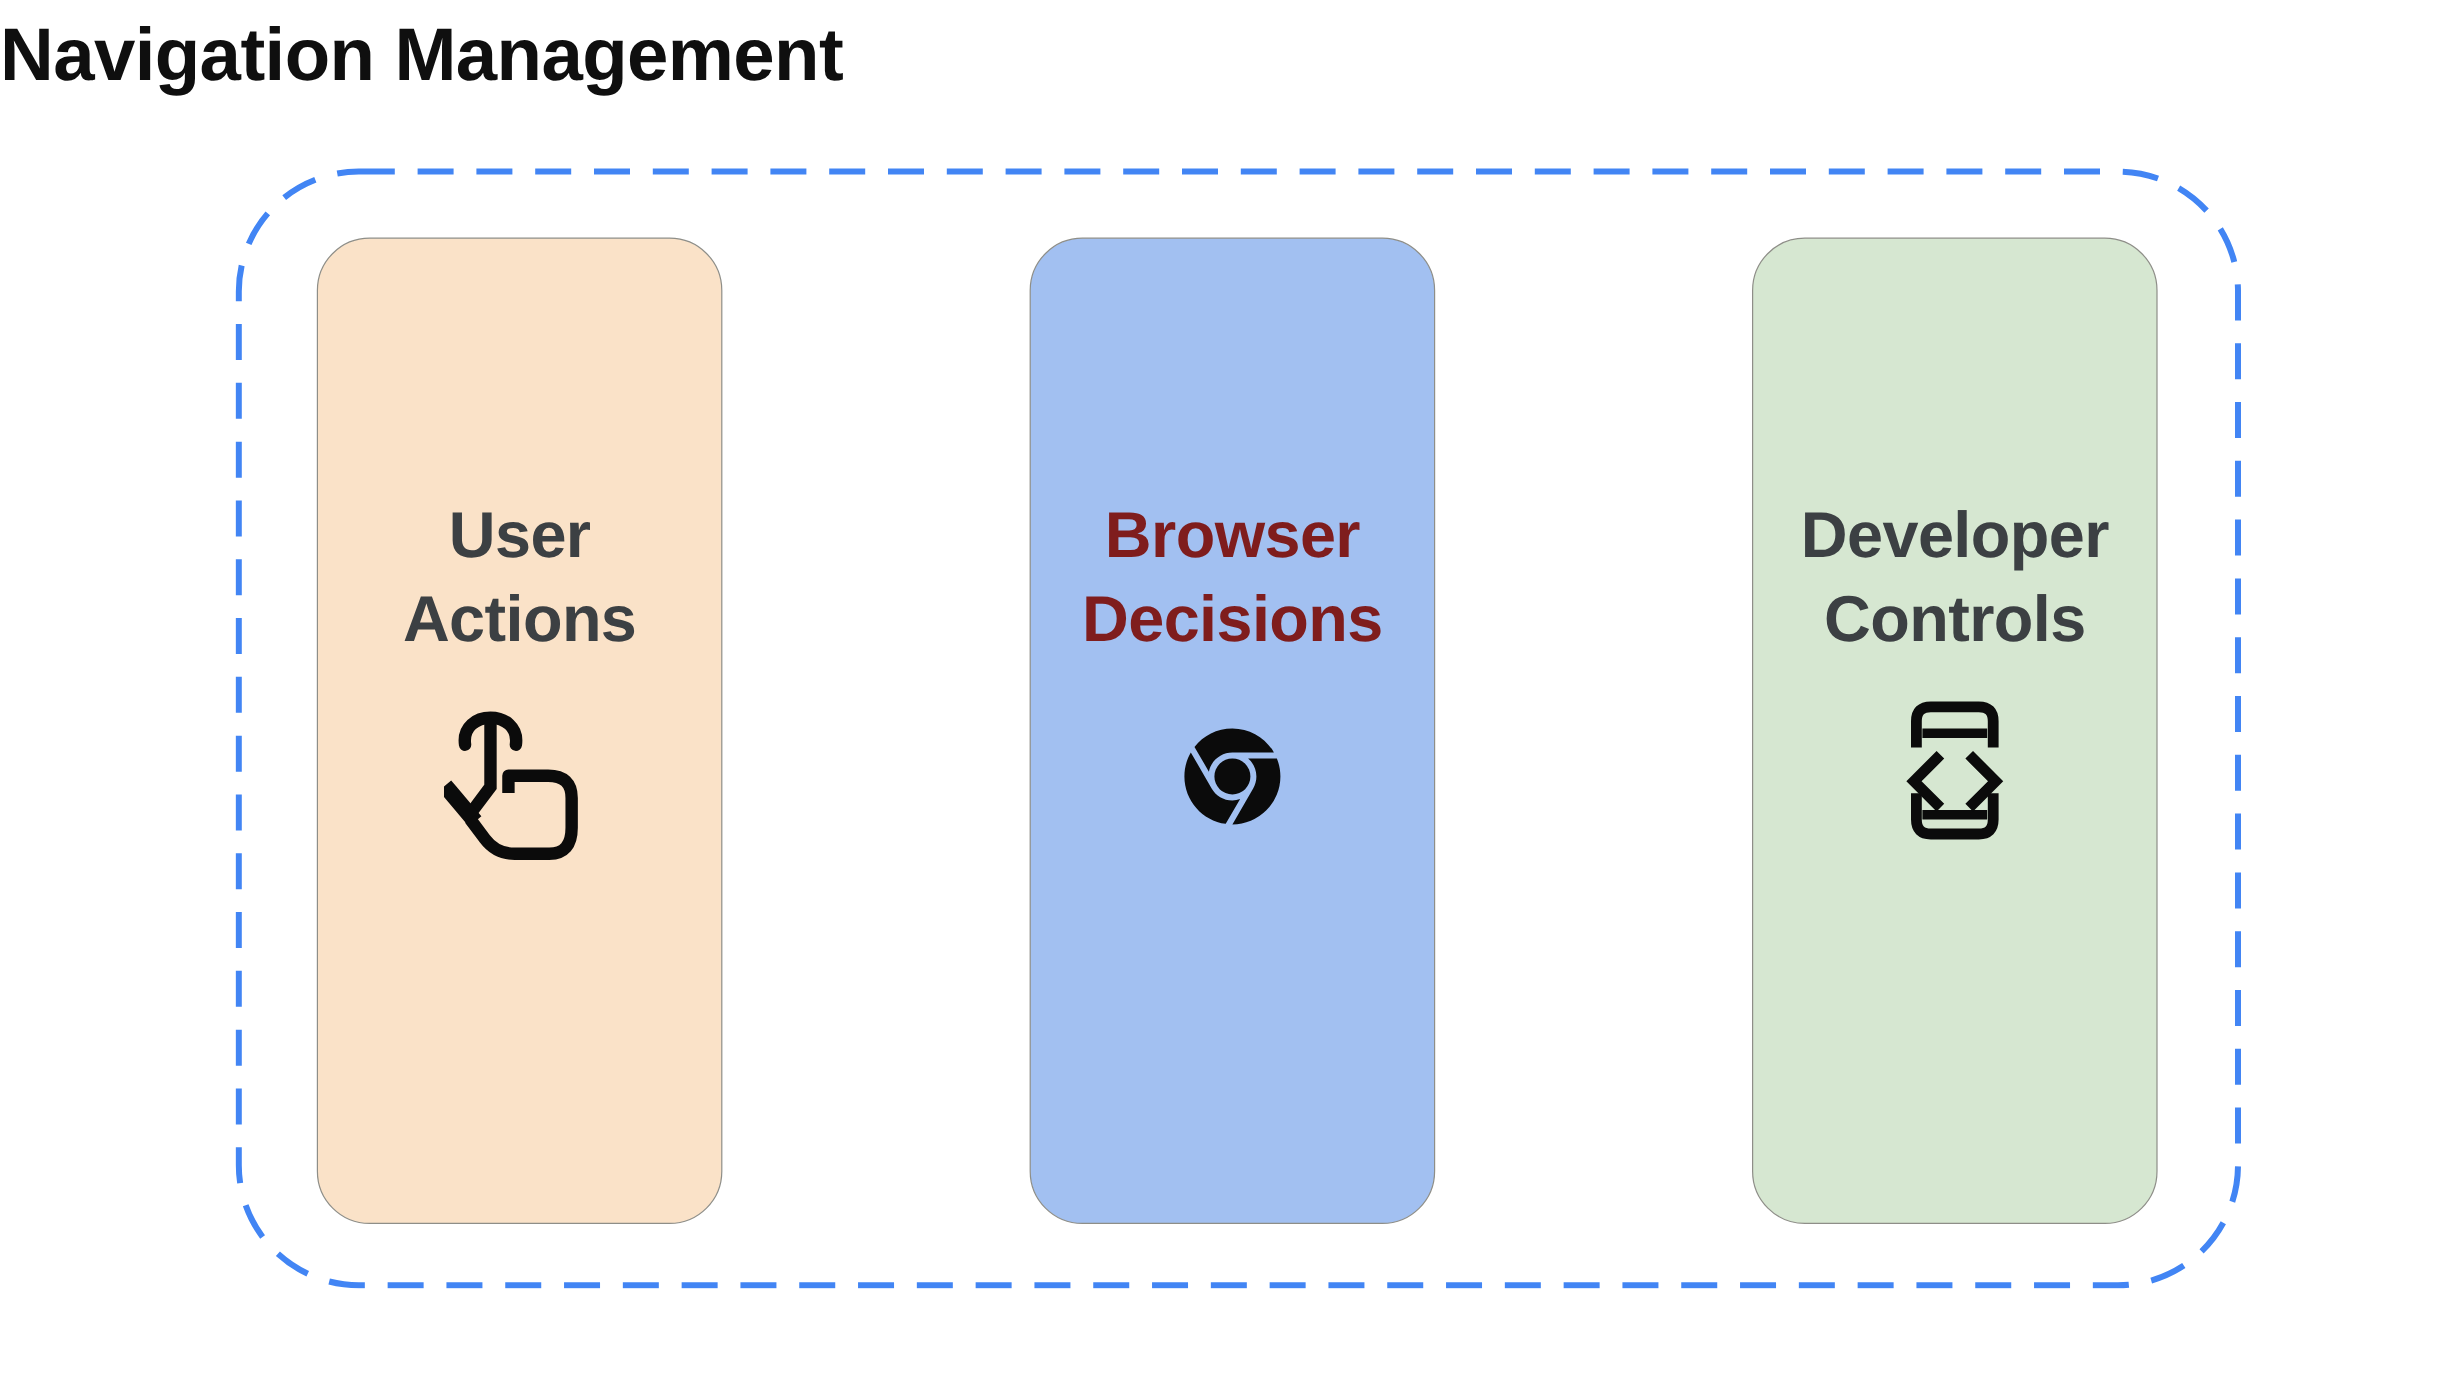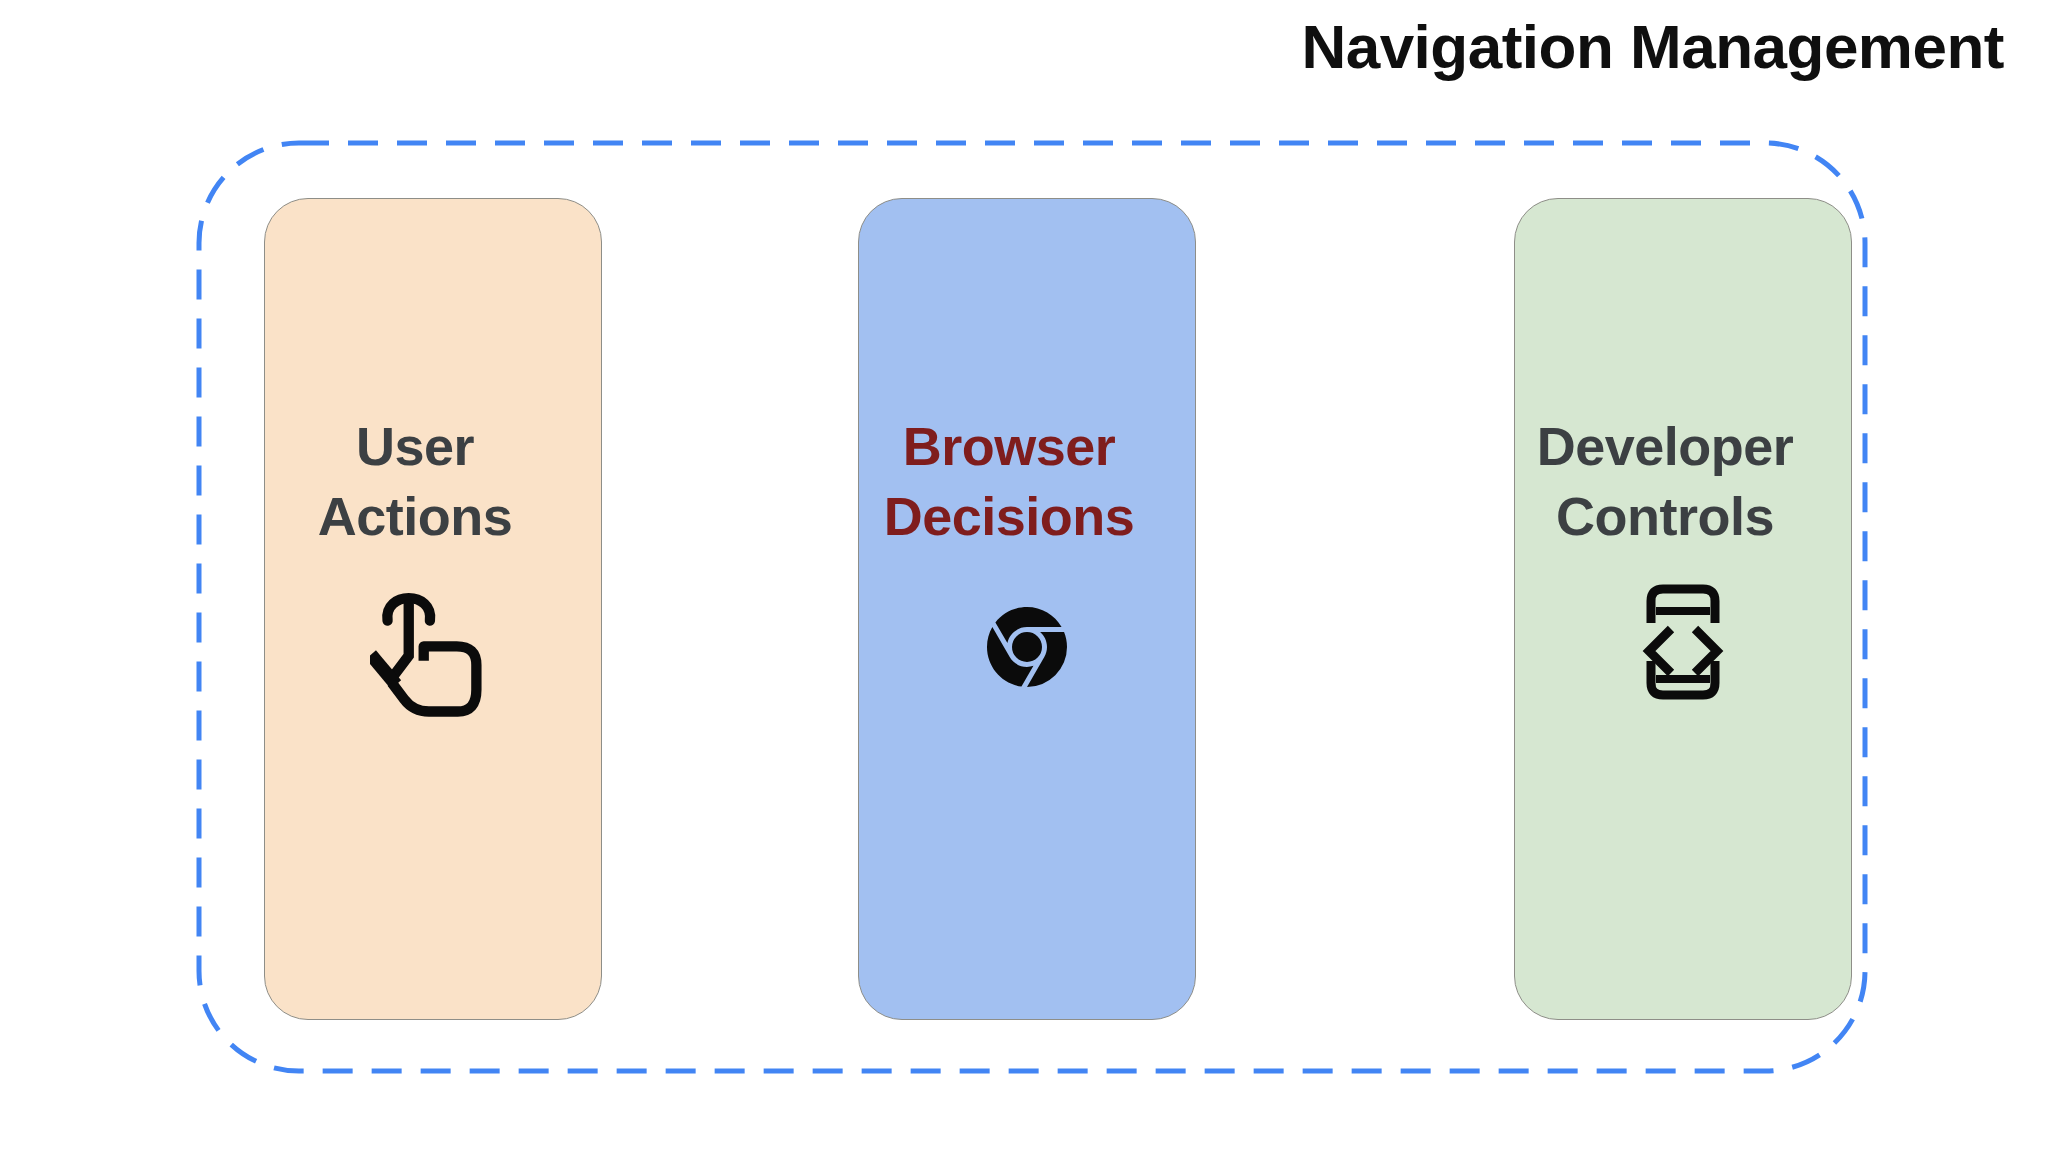--- a/index.html
+++ b/index.html
@@ -6,45 +6,46 @@
   #canvas{
     position:relative;
     width:2048px;height:1152px;
     background:#ffffff;
     overflow:hidden;
     font-family:"Liberation Sans","DejaVu Sans",sans-serif;
   }
   .title{
     position:absolute;
     top:10px;left:0;width:2004px;
-    text-align:right;
+    text-align:left;
     font-size:62px;
     font-weight:bold;
     letter-spacing:-0.5px;
     line-height:74px;
   }
   .dashed-wrap{
     position:absolute;
     left:196px;top:140px;
     width:1672px;height:934px;
   }
   .card{
     position:absolute;
     top:198px;
     width:338px;height:822px;
     border-radius:44px;
     border:1.5px solid #8E8E88;
     box-sizing:border-box;
     display:flex;
     flex-direction:column;
+    align-items:center;
     padding-top:212px;
   }
   .card-1{left:264px;}
   .card-2{left:858px;}
-  .card-3{left:1514px;}
+  .card-3{left:1460px;}
   .card-label{
     width:300px;
     text-align:center;
     font-size:54px;
     font-weight:bold;
     line-height:70px;
     letter-spacing:-0.5px;
   }
   .card-icon{
     margin-top:26px;

